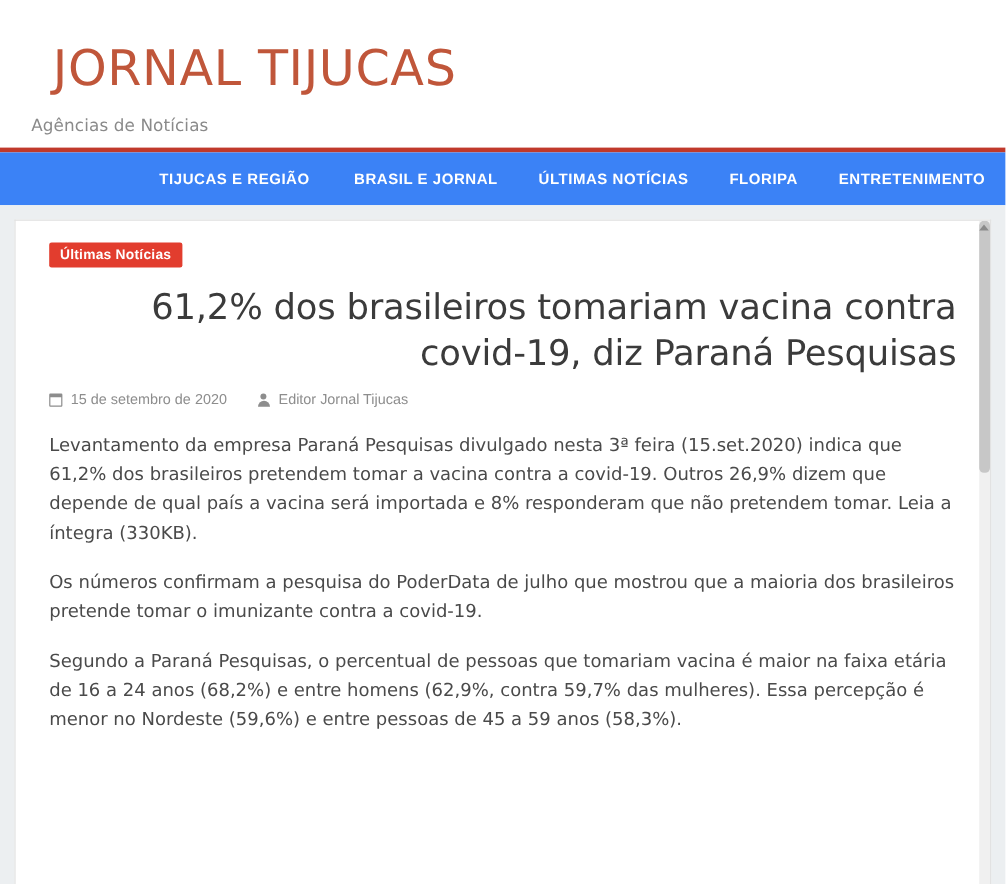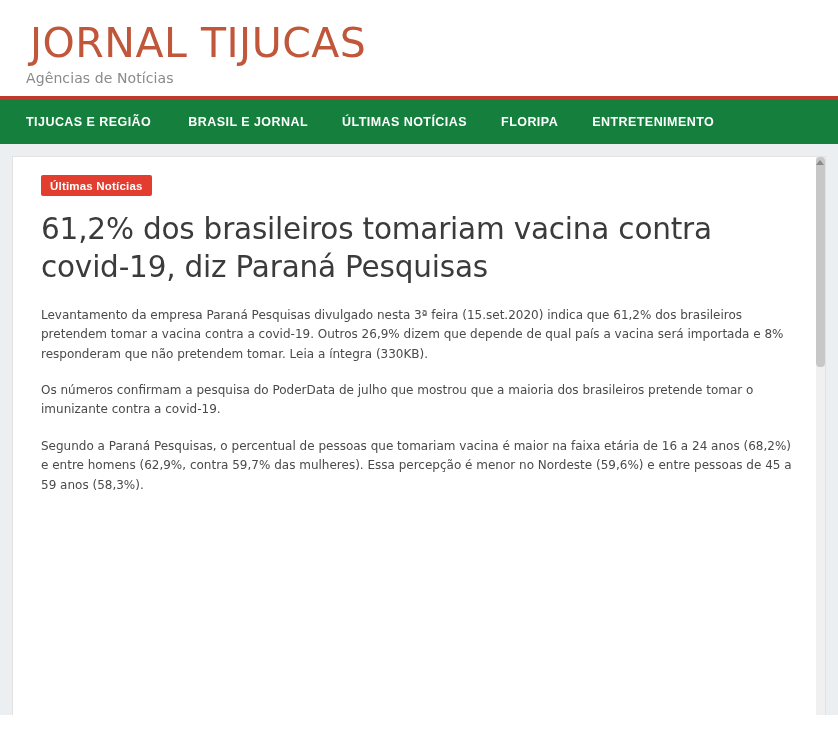--- a/index.html
+++ b/index.html
@@ -18,43 +18,44 @@
     padding: 18px 0 10px 26px;
     background: #ffffff;
   }
   .site-title {
     font-family: "DejaVu Sans", sans-serif;
     font-size: 41px;
     font-weight: 400;
     letter-spacing: 0.5px;
     color: #c0563a;
     line-height: 1.05;
-    margin: 4px;
+    margin: 18px;
   }
   .site-tagline {
     font-family: "DejaVu Sans", sans-serif;
     font-size: 14px;
     color: #8a8a8a;
     margin-top: 5px;
     letter-spacing: .1px;
   }
 
   
   .nav-accent {
     height: 4px;
     background: #c0392b;
     width: 100%;
   }
   .navbar {
-    background: #15803d;
+    background: #3b82f6;
     height: 44px;
     display: flex;
     align-items: stretch;
     padding-left: 26px;
     overflow: hidden;
+    justify-content: flex-end;
   }
   .nav-item {
     display: flex;
     align-items: center;
     color: #ffffff;
     font-size: 12.5px;
     font-weight: bold;
     letter-spacing: .45px;
     padding: 0 17px;
     white-space: nowrap;
@@ -91,20 +92,21 @@
   }
 
   .headline {
     font-family: "DejaVu Sans", sans-serif;
     font-size: 29.5px;
     font-weight: 400;
     color: #3b3b3b;
     line-height: 1.30;
     margin: 14px 0 0 0;
     letter-spacing: -0.2px;
+    text-align: right;
   }
 
   .meta {
     display: flex;
     align-items: center;
     gap: 7px;
     margin-top: 12px;
     color: #8d8d8d;
     font-size: 12px;
   }
@@ -136,21 +138,21 @@
     content: "";
     position: absolute;
     left: 0.5px; top: 6px;
     width: 10px; height: 5px;
     border-radius: 5px 5px 0 0;
     background: #8d8d8d;
   }
 
   .body-text p {
     font-family: "DejaVu Sans", sans-serif;
-    font-size: 12px;
+    font-size: 15px;
     line-height: 1.62;
     color: #4a4a4a;
     margin: 17px 0 0 0;
   }
   .body-text p:first-child { margin-top: 19px; }
 
   
   .scrollbar {
     position: absolute;
     top: 0;
@@ -195,20 +197,27 @@
   <div class="nav-item">ENTRETENIMENTO</div>
 </nav>
 
 <div class="page-wrap">
   <article class="article-card">
 
     <span class="badge">Últimas Notícias</span>
 
     <h2 class="headline">61,2% dos brasileiros tomariam vacina contra covid-19, diz Paraná Pesquisas</h2>
 
+    <div class="meta">
+      <span class="cal-icon"></span>
+      <span>15 de setembro de 2020</span>
+      <span class="sep"></span>
+      <span class="user-icon"></span>
+      <span>Editor Jornal Tijucas</span>
+    </div>
 
     <div class="body-text">
       <p>Levantamento da empresa Paraná Pesquisas divulgado nesta 3ª feira (15.set.2020) indica que 61,2% dos brasileiros pretendem tomar a vacina contra a covid-19. Outros 26,9% dizem que depende de qual país a vacina será importada e 8% responderam que não pretendem tomar. Leia a íntegra (330KB).</p>
       <p>Os números confirmam a pesquisa do PoderData de julho que mostrou que a maioria dos brasileiros pretende tomar o imunizante contra a covid-19.</p>
       <p>Segundo a Paraná Pesquisas, o percentual de pessoas que tomariam vacina é maior na faixa etária de 16 a 24 anos (68,2%) e entre homens (62,9%, contra 59,7% das mulheres). Essa percepção é menor no Nordeste (59,6%) e entre pessoas de 45 a 59 anos (58,3%).</p>
     </div>
 
     <div class="scrollbar">
       <div class="scroll-thumb"></div>
       <div class="scroll-arrow up"></div>

